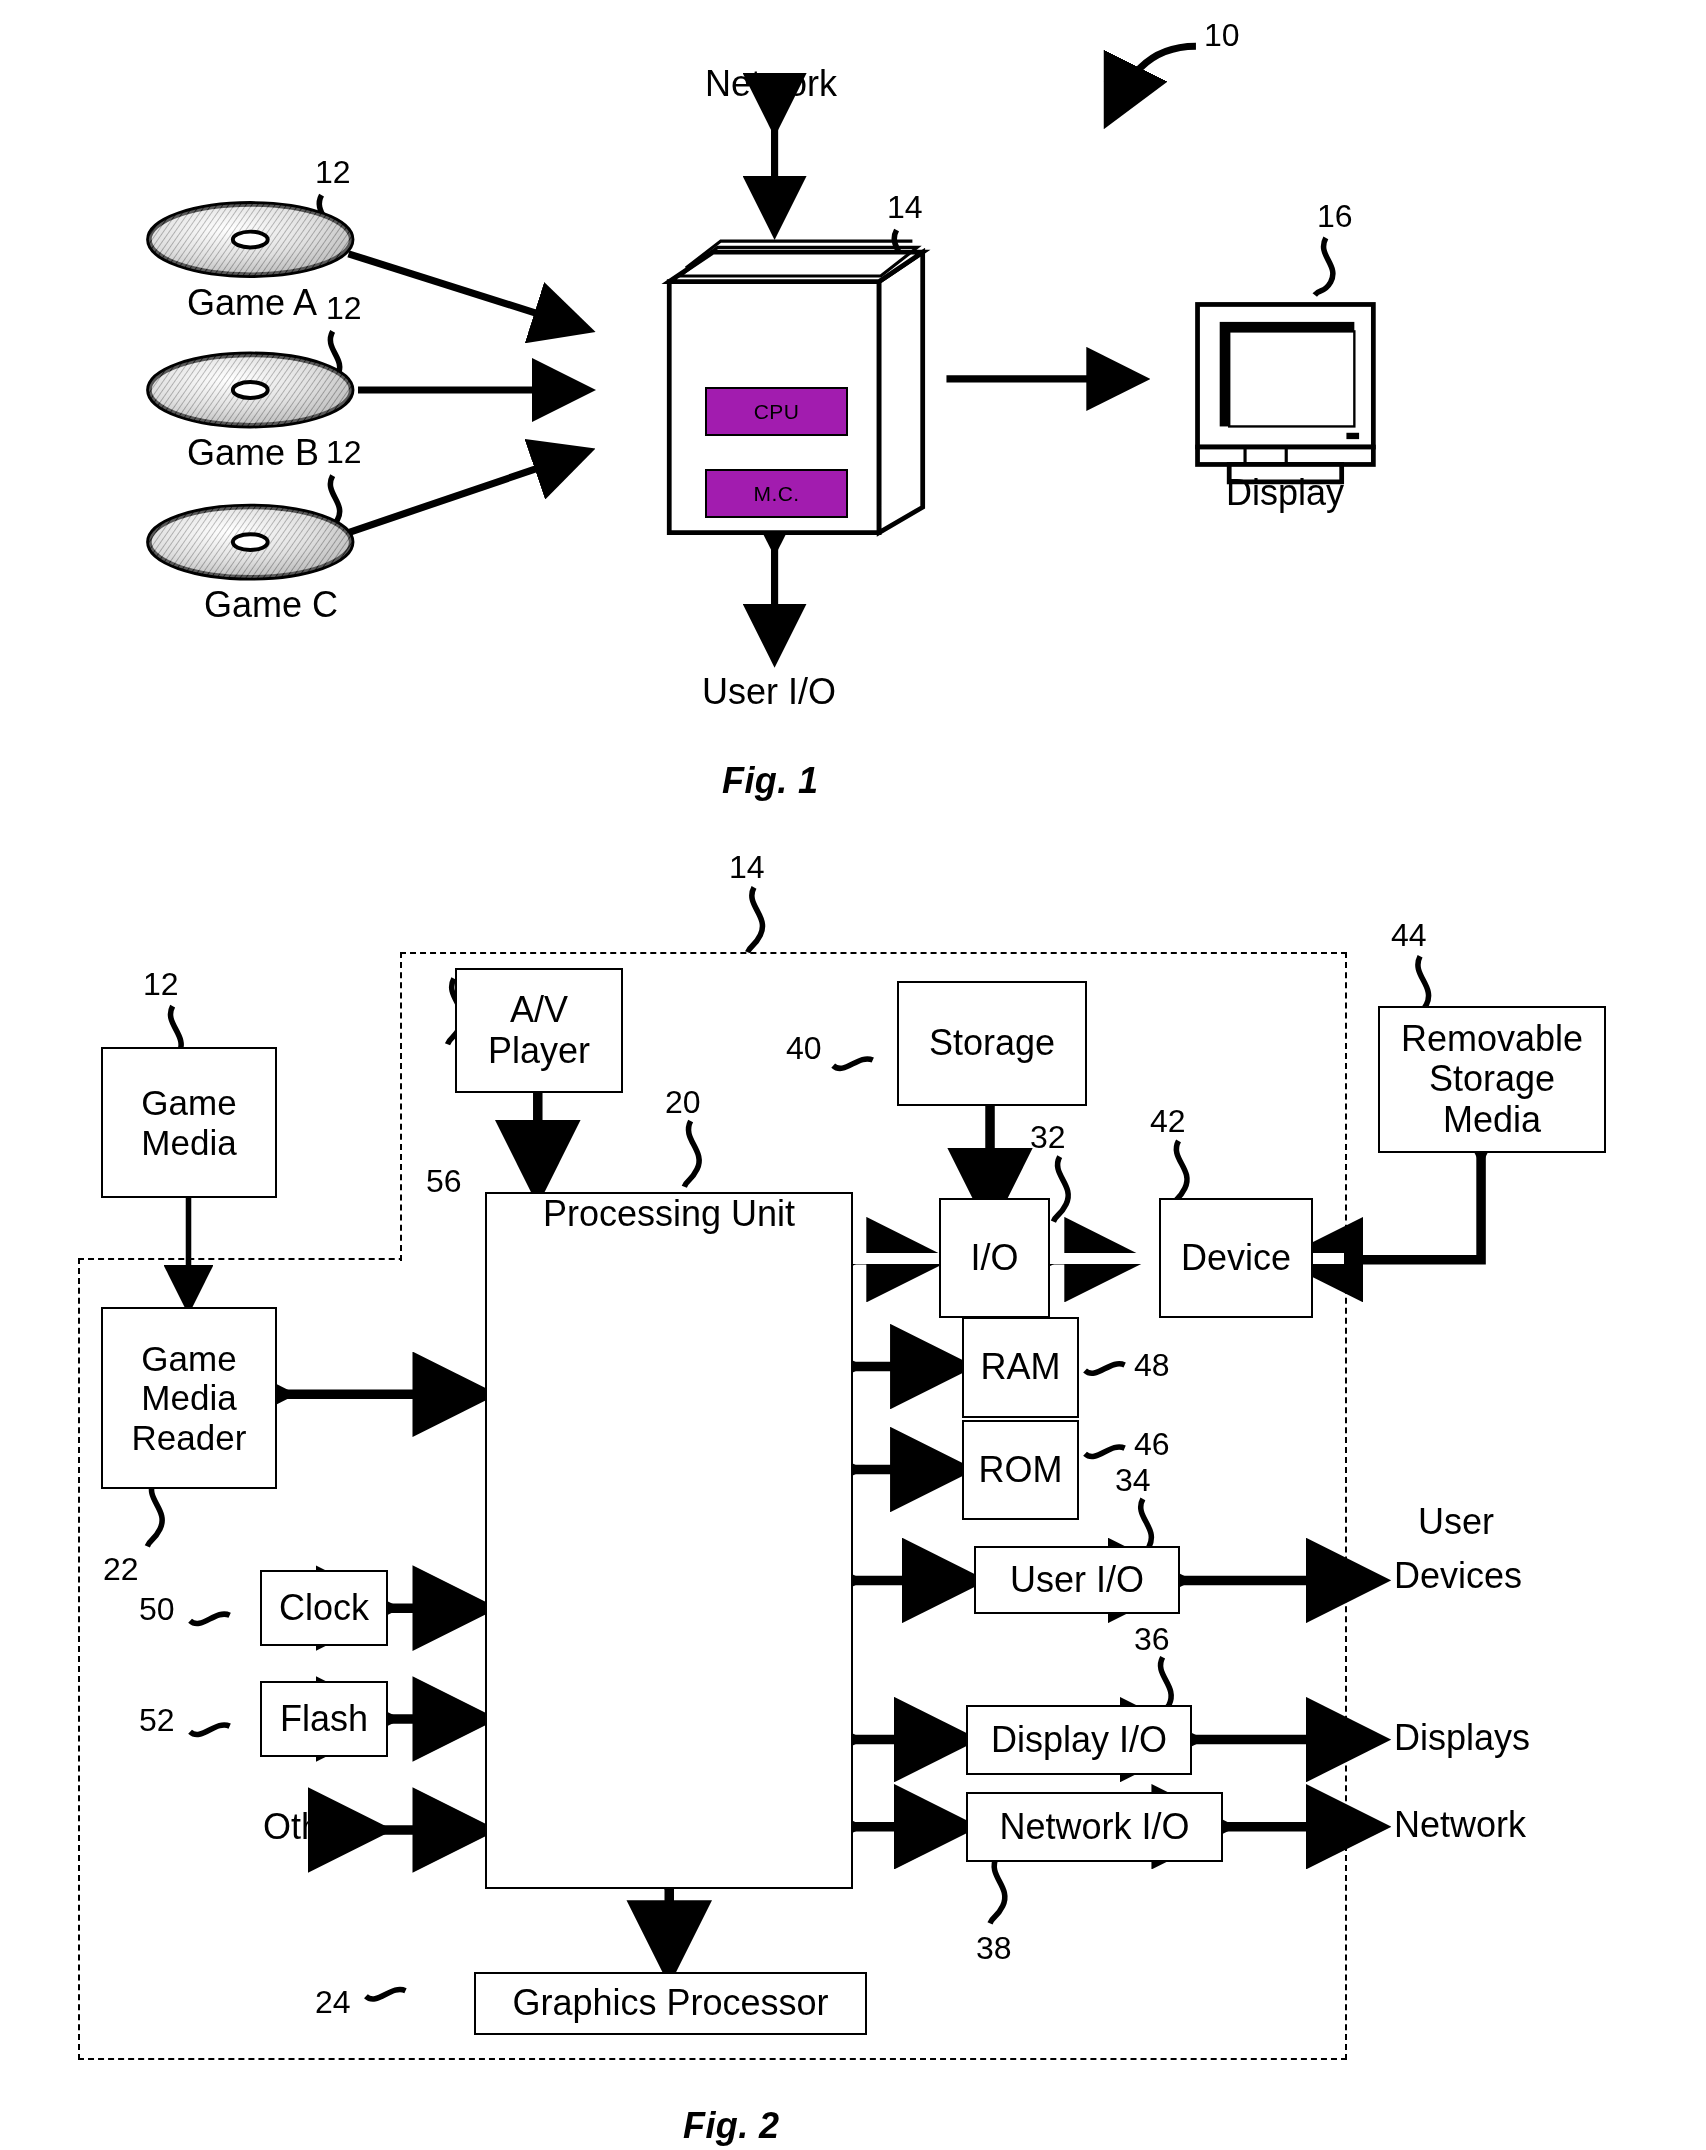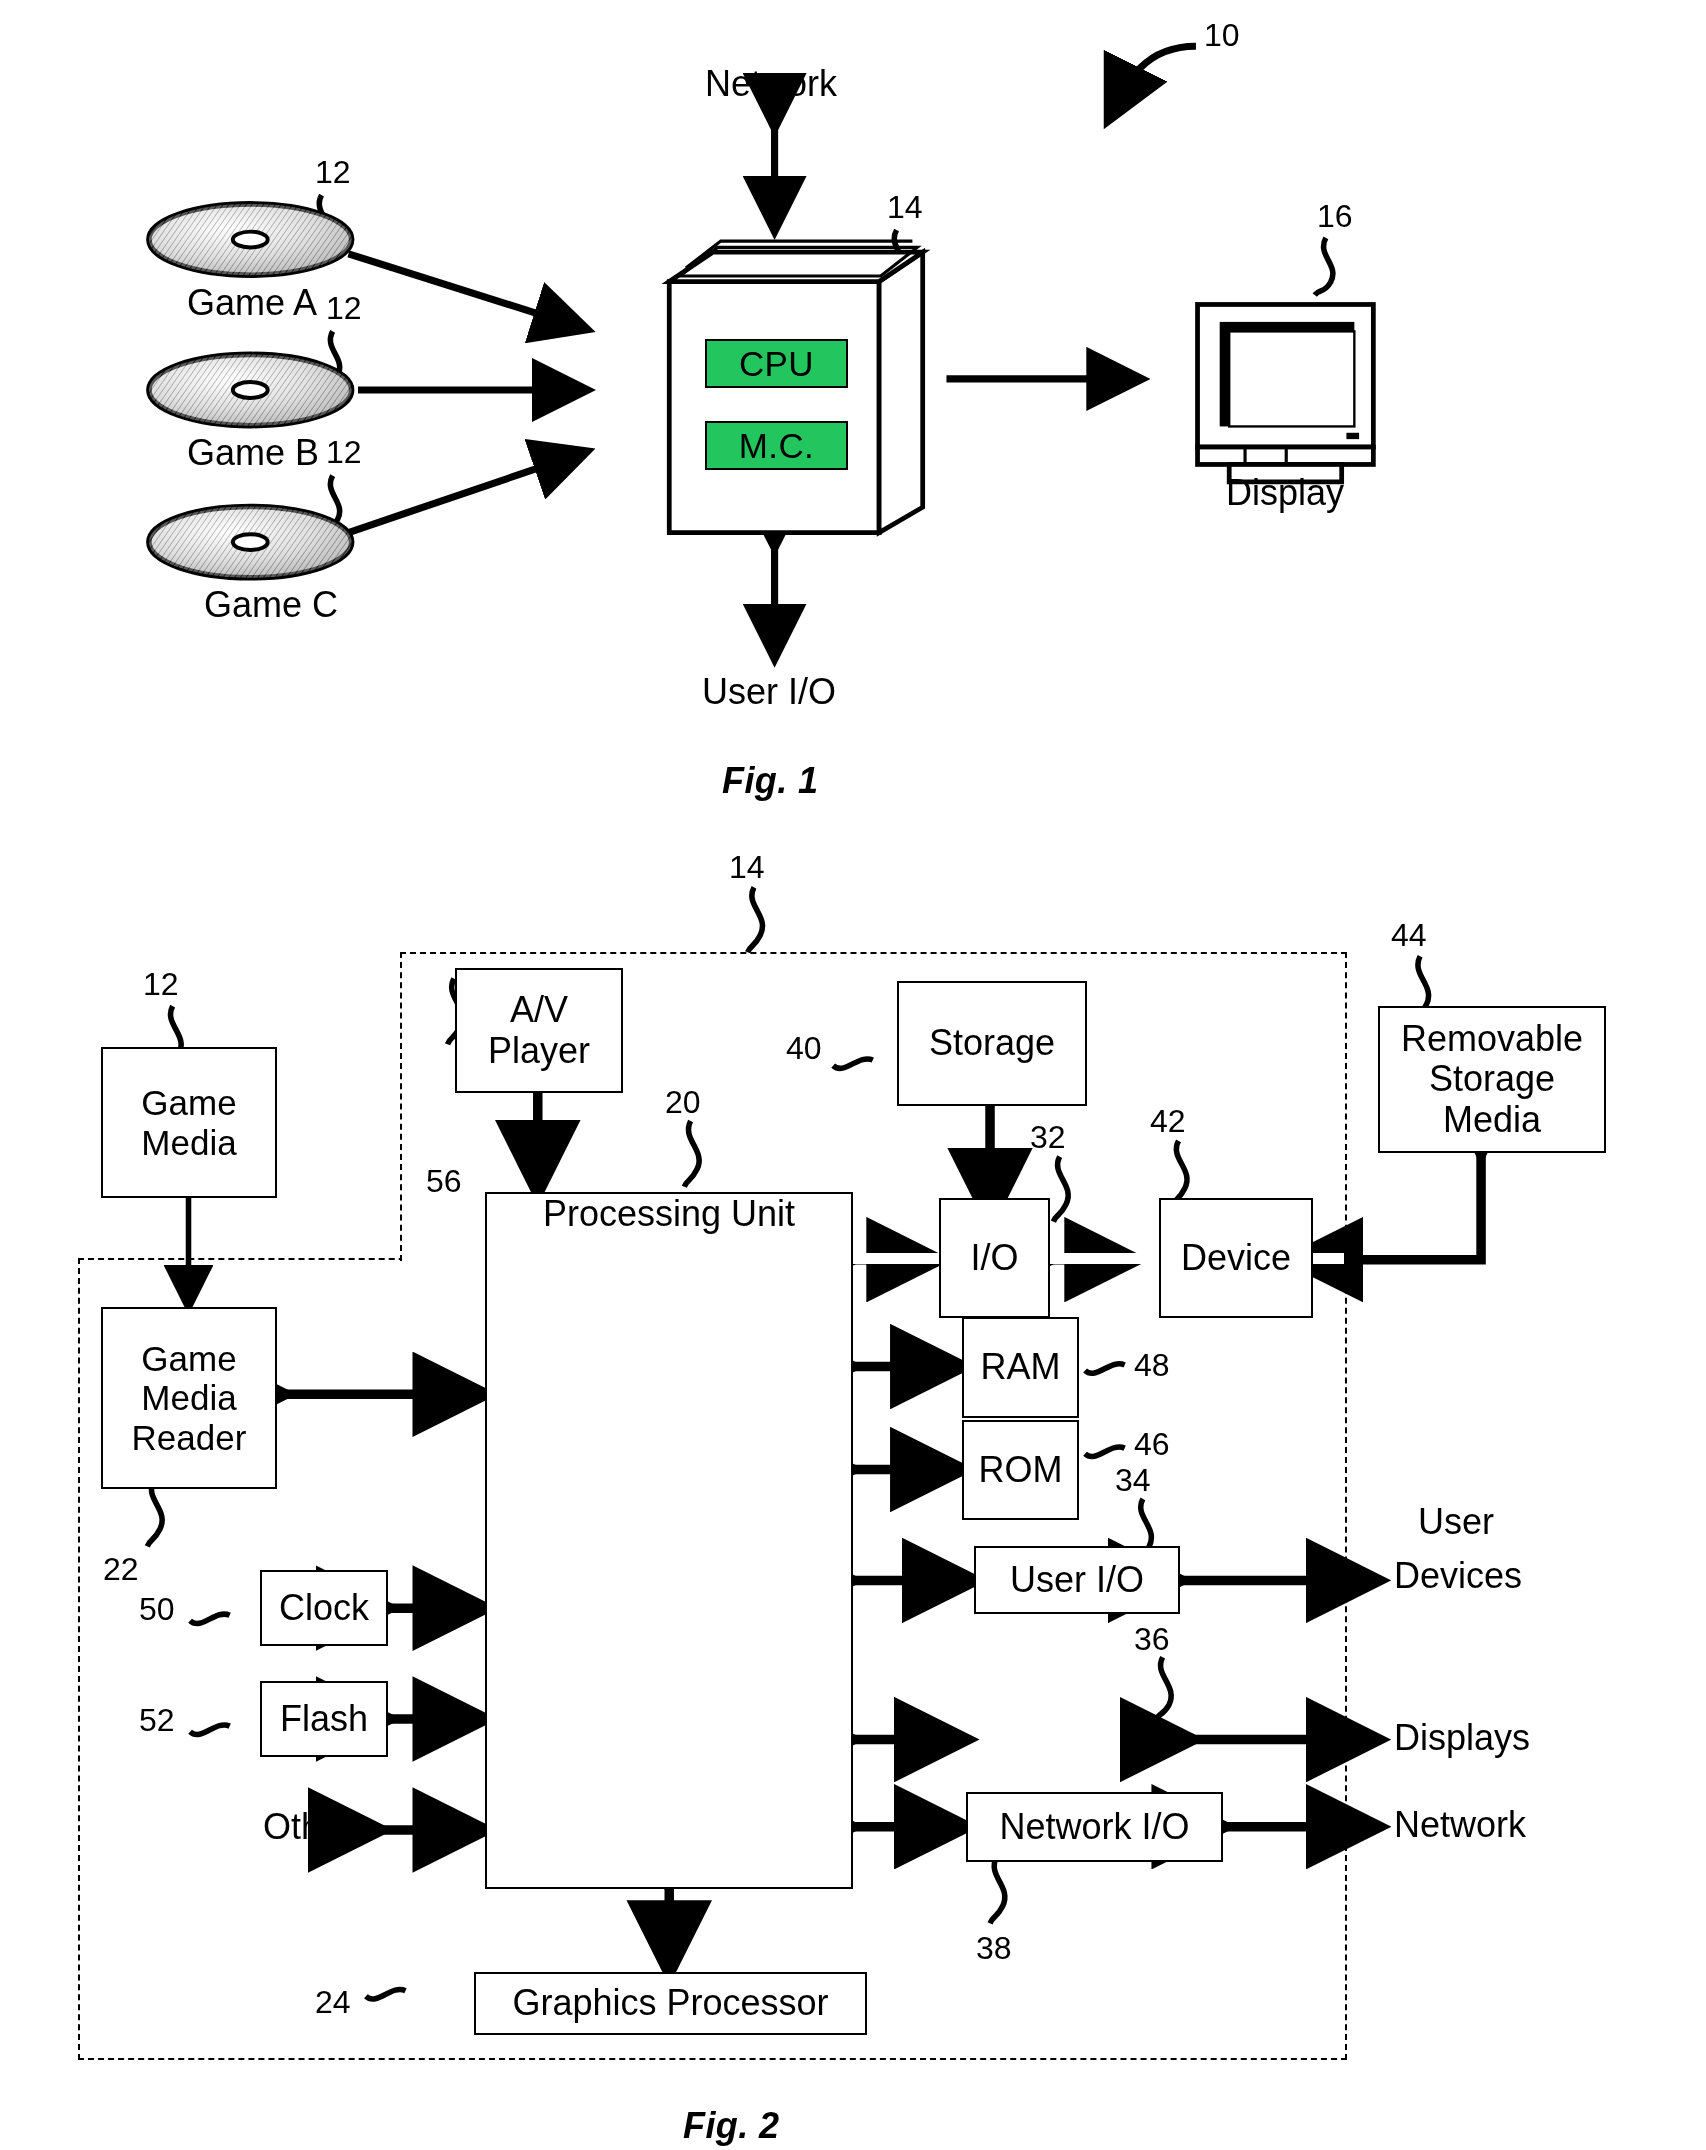--- a/index.html
+++ b/index.html
@@ -28,23 +28,23 @@
   
   .dashbox{position:absolute;box-sizing:border-box;background:transparent;}
   .dash-console{
     border-top:2.4px dashed #000;border-right:2.4px dashed #000;
     border-bottom:none;border-left:2.4px dashed #000;
   }
   .dash-main{border:2.4px dashed #000;}
 
   
   .cpu-chip{
-    position:absolute;border:2.4px solid #000;background:#22c55e;
+    position:absolute;border:2.4px solid #000;background:#a21caf;
     display:flex;align-items:center;justify-content:center;
-    font-size:35px;letter-spacing:0.4px;box-sizing:border-box;
+    font-size:21px;letter-spacing:0.4px;box-sizing:border-box;margin-top:48px;
   }
 </style>
 </head>
 <body>
 
 <div class="stage">
 
   <svg class="layer" viewBox="0 0 2154 2715">
     <defs>
       <marker id="ah" markerWidth="9" markerHeight="9" refX="7.6" refY="4.5" orient="auto" markerUnits="strokeWidth">
@@ -282,20 +282,23 @@
   </div>
 
   <div class="box t46" style="left:962px;top:1420px;width:117px;height:100px;">
     <span class="bt">ROM</span>
   </div>
 
   <div class="box t46" style="left:974px;top:1546px;width:206px;height:68px;">
     <span class="bt">User I/O</span>
   </div>
 
+  <div class="box t46" style="left:966px;top:1705px;width:226px;height:70px;">
+    <span class="bt">Display I/O</span>
+  </div>
 
   <div class="box t46" style="left:966px;top:1792px;width:257px;height:70px;">
     <span class="bt">Network I/O</span>
   </div>
 
   <div class="box t46" style="left:260px;top:1570px;width:128px;height:76px;">
     <span class="bt">Clock</span>
   </div>
 
   <div class="box t46" style="left:260px;top:1681px;width:128px;height:76px;">

